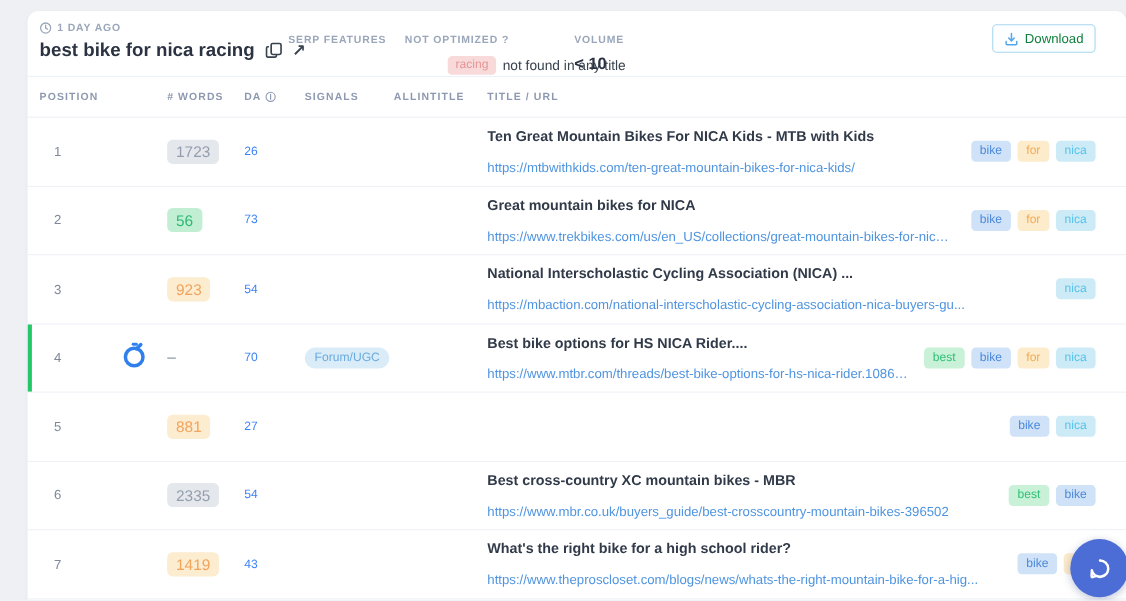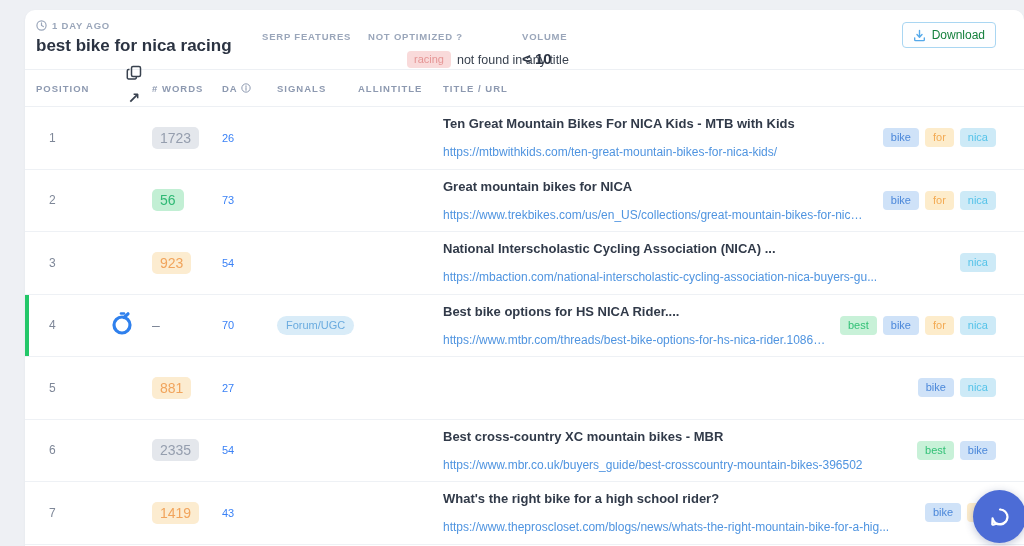--- a/index.html
+++ b/index.html
@@ -10,21 +10,21 @@
   .card { position:absolute; left:25px; top:10px; right:0; bottom:0;
     background:#ffffff; border-radius:10px 10px 0 0;
     box-shadow:0 1px 3px rgba(40,50,70,.05); overflow:hidden; }
 
   
   .card-header { position:relative; height:60px; border-bottom:1px solid #edf0f4; }
   .mini-label { font-size:9.5px; font-weight:bold; letter-spacing:.8px;
     color:#9aa6ba; text-transform:uppercase; white-space:nowrap; }
   .query-block { position:absolute; left:11px; top:10px; }
   .time-ago { display:flex; align-items:center; gap:5px; }
-  .query-line { display:flex; align-items:center; gap:9px; margin-top:5px;flex-direction:column; }
+  .query-line { display:flex; align-items:center; gap:9px; margin-top:5px; }
   .query-text { font-size:17px; font-weight:bold; color:#2b3342; white-space:nowrap; }
   .icon-btn { display:inline-flex; align-items:center; cursor:pointer; background:none; border:none; }
   .ext-arrow { font-size:15px; font-weight:bold; color:#39424f; line-height:1; }
   .hcol { position:absolute; top:16px; }
   .hcol-serp { left:237px; }
   .hcol-notopt { left:343px; }
   .hcol-volume { left:497px; }
   .notopt-value { display:flex; align-items:center; gap:6px; margin-top:7px;padding-left:39px; }
   .badge-racing { background:#f9dada; color:#e59595; font-size:11px;
     padding:2px 7px 3px; border-radius:4px; }

